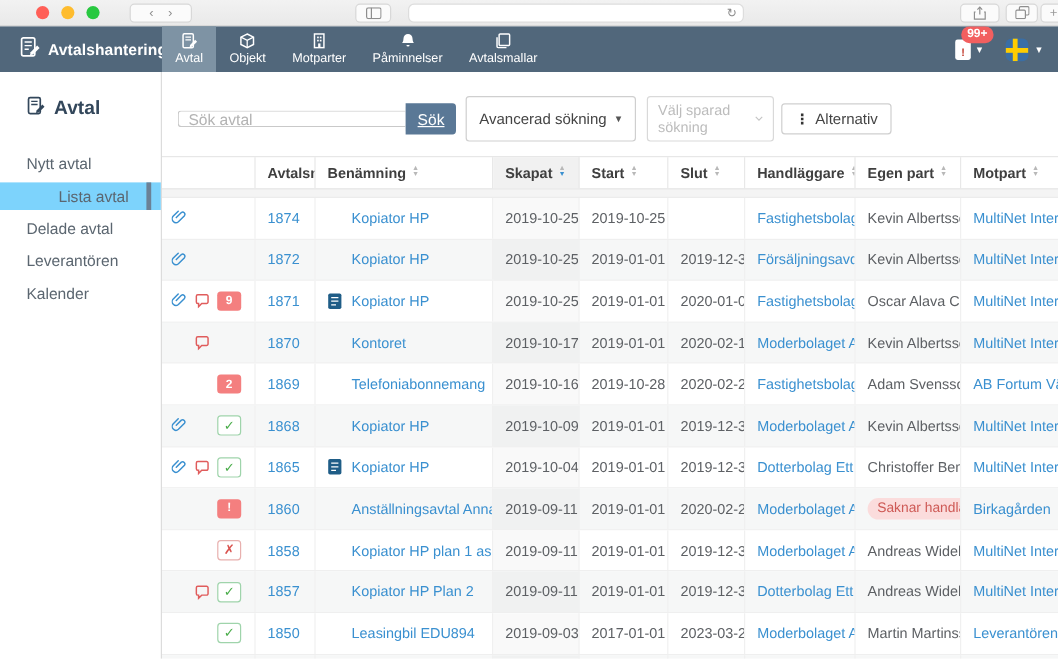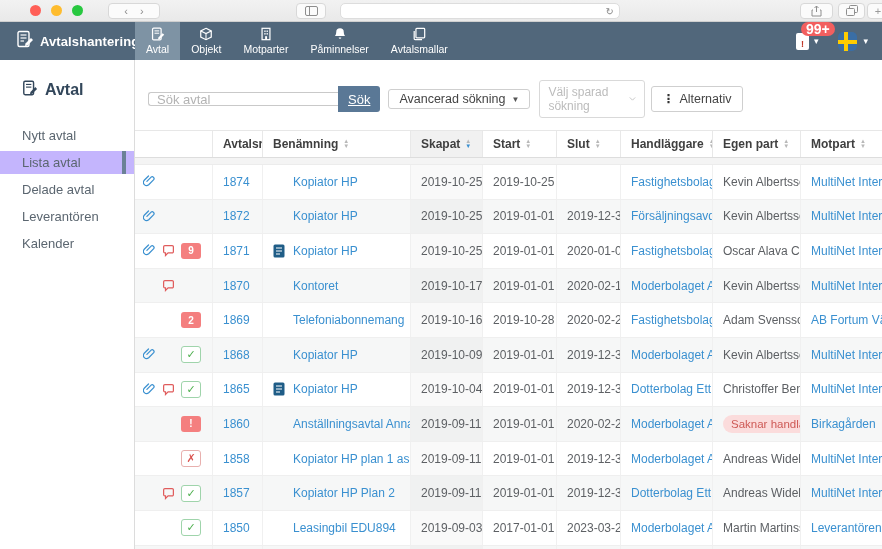--- a/index.html
+++ b/index.html
@@ -31,47 +31,47 @@
   .nav-tabs { display:flex; }
   .tab { display:flex; flex-direction:column; align-items:center; justify-content:center; gap:2px;
          padding:0 11px; cursor:pointer; }
   .tab.active { background:#7e93a4; }
   .tab-icon { height:14px; display:flex; align-items:center; }
   .tab-label { color:#fff; font-size:10.5px; }
   .nav-right { position:absolute; right:0; top:0; height:100%; display:flex; align-items:center; gap:6px; padding-right:14px; }
   .notif { position:relative; display:flex; align-items:center; gap:5px; margin-right:14px; cursor:pointer; }
   .notif-page { width:13px; height:17px; background:#fff; border-radius:2px; display:flex; align-items:flex-end;
                 justify-content:center; color:#c0392b; font-size:9px; font-weight:700; line-height:11px; }
-  .notif-badge { position:absolute; top:-11px; left:5px; background:#f25f5f; color:#fff; font-size:14px; font-weight:700;
+  .notif-badge { position:absolute; top:-11px; left:5px; background:#f25f5f; color:#fff; font-size:10px; font-weight:700;
                  border-radius:9px; padding:2px 5px; line-height:10px; }
   .caret { color:#fff; font-size:9px; }
   .flag { width:19px; height:19px; border-radius:5px; background:#3a6ea5; position:relative; overflow:hidden; cursor:pointer; }
   .flag::before { content:''; position:absolute; left:6px; top:0; width:4px; height:100%; background:#fecc00; }
   .flag::after  { content:''; position:absolute; top:8px; left:0; height:4px; width:100%; background:#fecc00; }
   .flag-wrap { display:flex; align-items:center; gap:6px; }
 
   
   .app { display:flex; height:489px; }
   .sidebar { width:135px; border-right:1px solid #dcdcdc; background:#fff; padding-top:20px; flex:none; }
   .side-title { display:flex; align-items:center; gap:7px; padding-left:22px; margin-bottom:24px;
                 color:#33475b; font-size:16px; font-weight:700; }
   .side-item { font-size:13px; color:#5b6670; padding:4px 0 4px 22px; margin-bottom:4px; cursor:pointer; position:relative; }
-  .side-item.active { background:#c4b5fd; }
+  .side-item.active { background:#7dd3fc;text-align:center; }
   .side-item.active::after { content:''; position:absolute; right:8px; top:0; bottom:0; width:4px; background:#6b8196; }
 
   .main { flex:1; overflow:hidden; }
 
   
   .search-row { display:flex; align-items:center; padding:20px 0 0 13px; gap:0; }
   .search-input { width:190px; height:14px; border:1px solid #c9c9c9; border-right:none; border-radius:3px 0 0 3px;
                   padding:0 8px; font-size:13px; color:#333; outline:none; font-family:inherit; }
   .search-input::placeholder { color:#b3b3b3; }
   .sok-btn { height:26px; background:#5a7896; color:#ffffff; border:none; border-radius:0 3px 3px 0;
              font-size:13px; padding:0 10px; cursor:pointer; font-family:inherit;text-decoration:underline; }
-  .adv-btn { margin-left:8px; height:20px; background:#fff; border:1px solid #cfcfcf; border-radius:3px;
+  .adv-btn { margin-left:8px; height:38px; background:#fff; border:1px solid #cfcfcf; border-radius:3px;
              font-size:12.5px; color:#444; padding:0 10px; cursor:pointer; display:flex; align-items:center; gap:6px; font-family:inherit; }
   .adv-caret { font-size:8px; color:#555; }
   .saved-select { margin-left:9px; height:38px; width:106px; background:#fff; border:1px solid #d9d9d9; border-radius:3px;
                   font-size:12px; color:#bcbcbc; padding:0 8px; display:flex; align-items:center; justify-content:space-between; cursor:pointer; }
   .alt-btn { margin-left:6px; height:26px; background:#fff; border:1px solid #cfcfcf; border-radius:3px;
              font-size:12.5px; color:#444; padding:0 10px; cursor:pointer; display:flex; align-items:center; gap:5px; font-family:inherit; }
   .dots { font-weight:700; color:#333; font-size:12px; }
 
   
   .table { margin-top:12px; --cols:78px 50px 148px 72px 74px 64px 92px 88px 1fr; }

